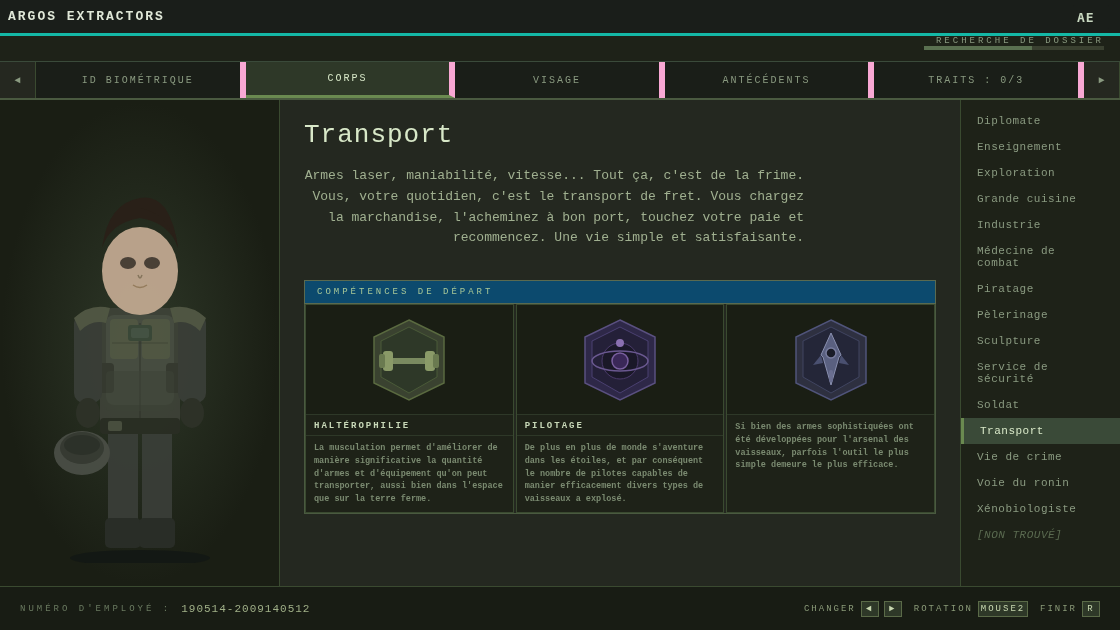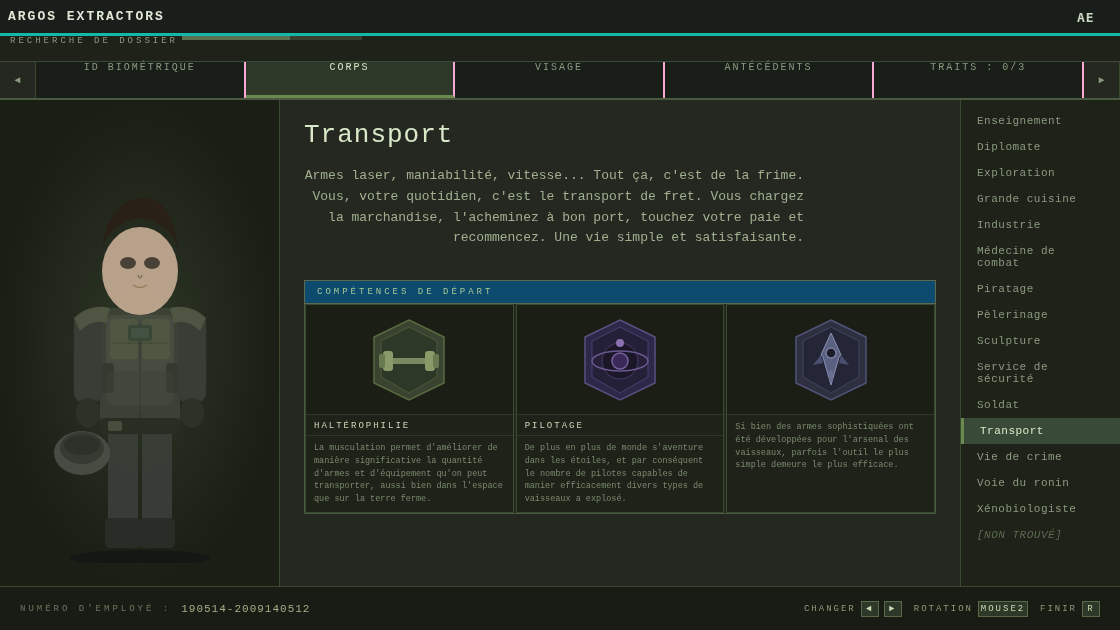--- a/index.html
+++ b/index.html
@@ -37,22 +37,23 @@
       justify-content: center;
     }
     .logo-svg { width: 36px; height: 24px; }
 
     
     .second-bar {
       background: #1e2218;
       border-bottom: 1px solid #3a4a3a;
       height: 26px;
       display: flex;
-      align-items: flex-start;
-      padding: 0 10px;
+      align-items: flex-end;
+      padding: 0 16px;
+      flex-direction: column;
     }
     .second-bar-text {
       color: #8a9a80;
       font-size: 9px;
       letter-spacing: 3px;
       text-transform: uppercase;
     }
     .second-bar-progress {
       width: 180px;
       height: 4px;
@@ -80,22 +81,23 @@
       justify-content: center;
       background: #252820;
       border-right: 1px solid #3a4a30;
       color: #8a9a80;
       font-size: 10px;
       cursor: pointer;
     }
     .nav-tab {
       flex: 1;
       display: flex;
+      align-items: center;
       justify-content: center;
-      border-right: 2px solid #f9a8d4;
+      border-right: 6px solid #f9a8d4;
       font-size: 10px;
       letter-spacing: 2px;
       text-transform: uppercase;
       color: #8a9a80;
       cursor: pointer;
       position: relative;
     }
     .nav-tab.active {
       background: #2e3828;
       color: #d8e8c8;
@@ -168,20 +170,21 @@
       color: #a8c898;
       margin-bottom: 0;
       width: 100%;
     }
     .skills-grid {
       display: grid;
       grid-template-columns: repeat(3, 1fr);
       gap: 2px;
       border: 1px solid #4a5a40;
       border-top: none;
+      font-weight: bold;
     }
     .skill-card {
       background: #1e2218;
       border: 1px solid #3a4a30;
       padding: 0;
       display: flex;
       flex-direction: column;
     }
     .skill-icon-area {
       height: 110px;
@@ -447,24 +450,24 @@
           </svg>
         </div>
         <div class="skill-desc">Si bien des armes sophistiquées ont été développées pour l'arsenal des vaisseaux, parfois l'outil le plus simple demeure le plus efficace.</div>
       </div>
 
     </div>
   </div>
 
   <div class="sidebar">
     <div class="sidebar-item">
+      <span>Diplomate</span>
+    </div>
+    <div class="sidebar-item">
       <span>Enseignement</span>
-    </div>
-    <div class="sidebar-item">
-      <span>Diplomate</span>
     </div>
     <div class="sidebar-item">
       <span>Exploration</span>
     </div>
     <div class="sidebar-item">
       <span>Grande cuisine</span>
     </div>
     <div class="sidebar-item">
       <span>Industrie</span>
     </div>

